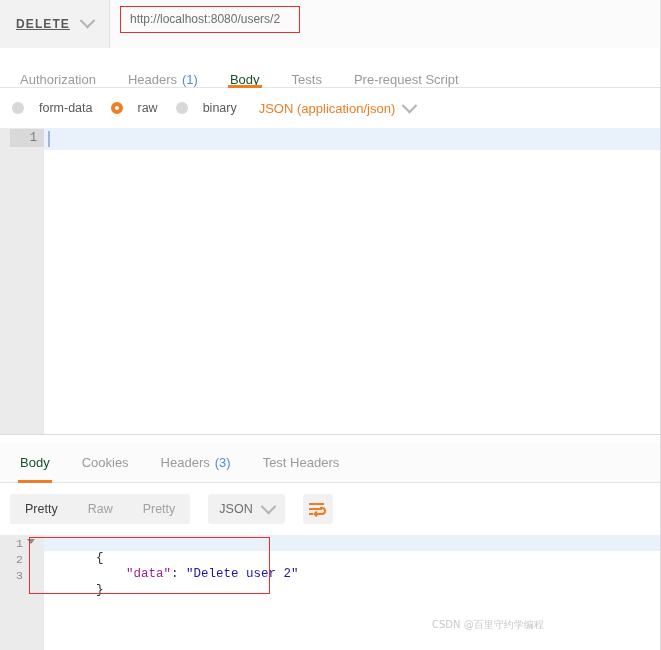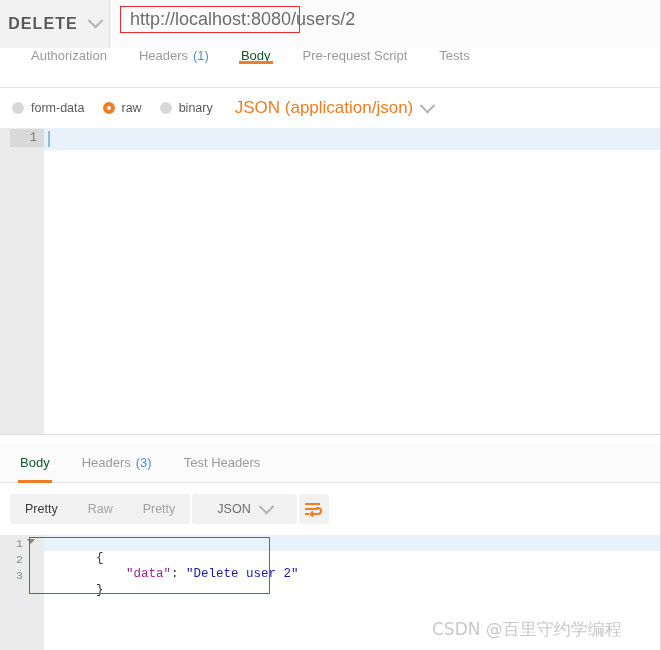--- a/index.html
+++ b/index.html
@@ -28,22 +28,22 @@
   }
   .method-select {
     width: 110px; height: 48px;
     display: flex; align-items: center; justify-content: center;
     gap: 12px;
     background: #f2f2f2;
     border-right: 1px solid #e0e0e0;
     cursor: pointer;
   }
   .method-label {
-    font-size: 16px; letter-spacing: 1.1px;
-    color: #5a5a5a; font-weight: 600;
+    font-size: 12px; letter-spacing: 1.1px;
+    color: #5a5a5a; font-weight: 600; text-decoration: underline;
   }
   .chev {
     display: inline-block; width: 11px; height: 11px;
     border-right: 2px solid #b3b3b3;
     border-bottom: 2px solid #b3b3b3;
     transform: rotate(45deg) translate(-2px,-2px);
   }
   .url-wrap {
     flex: 1; height: 48px;
     background: #fbfbfb;
@@ -53,33 +53,33 @@
   .url-box {
     position: absolute;
     left: 10px; top: 6px;
     width: 180px; height: 27px;
     border: 1.5px solid #ea2d2d;
     display: flex; align-items: center;
     padding-left: 9px;
     background: #fbfbfb;
   }
   .url-text {
-    font-size: 18px; color: #6d6d6d;
+    font-size: 12px; color: #6d6d6d;
     white-space: nowrap;
     font-family: "Liberation Sans", sans-serif;
   }
 
   
   .req-tabs {
     position: absolute; left: 0; top: 48px;
     width: 661px; height: 40px;
     background: #ffffff;
     border-bottom: 1px solid #e4e4e4;
-    display: flex; align-items: flex-start;
-    padding-left: 15px;
+    display: flex; align-items: flex-end;
+    padding-left: 4px;
   }
   .tab {
     position: relative;
     display: flex; align-items: center;
     padding: 0 16px;
     font-size: 13px; color: #9a9a9a;
     cursor: pointer; white-space: nowrap;
   }
   .tab.active { color: #14532d; }
   .tab.active::after {
@@ -103,26 +103,26 @@
   }
   .radio-dot {
     width: 12px; height: 12px; border-radius: 50%;
     background: #d8d8d8; margin-right: 7px;
     flex: none;
   }
   .radio-opt.sel .radio-dot {
     background: #ffffff;
     border: 4px solid #ef7d24;
   }
-  .radio-label { font-size: 12.5px; color: #5a5a5a; }
+  .radio-label { font-size: 12.5px; color: #5a5a5a; margin-left: 8px; }
   .json-type {
     display: flex; align-items: center; gap: 9px;
     margin-left: 4px; cursor: pointer;
   }
-  .json-type-label { font-size: 17px; color: #ef7d24; }
+  .json-type-label { font-size: 13px; color: #ef7d24; }
 
   
   .req-editor {
     position: absolute; left: 0; top: 128px;
     width: 661px; height: 307px;
     background: #ffffff;
     border-bottom: 1px solid #dcdcdc;
     overflow: hidden;
   }
   .gutter {
@@ -155,37 +155,37 @@
     display: flex; align-items: stretch;
     padding-left: 4px;
   }
 
   
   .resp-toolbar {
     position: absolute; left: 0; top: 483px;
     width: 661px; height: 52px;
     background: #ffffff;
     display: flex; align-items: center;
-    padding-left: 10px; gap: 2px;
+    padding-left: 10px; gap: 18px;
   }
   .seg-group {
     display: flex; align-items: stretch;
     height: 30px;
     background: #f1f1f1; border-radius: 3px;
     overflow: hidden;
   }
   .seg {
     display: flex; align-items: center;
     padding: 0 15px; font-size: 12.5px;
     color: #a2a2a2; cursor: pointer;
   }
   .seg.active { color: #3d3d3d; background: #f1f1f1; }
   .fmt-select {
     display: flex; align-items: center; gap: 10px;
-    height: 30px; padding: 0 25px;
+    height: 30px; padding: 0 11px;
     background: #f1f1f1; border-radius: 3px;
     font-size: 12.5px; color: #6e6e6e; cursor: pointer;
   }
   .wrap-btn {
     width: 30px; height: 30px;
     background: #f1f1f1; border-radius: 3px;
     display: flex; align-items: center; justify-content: center;
     cursor: pointer;
   }
 
@@ -234,21 +234,21 @@
     left: 29px; top: 537px;
     width: 241px; height: 57px;
     border: 1.5px solid #ea2d2d;
     pointer-events: none;
   }
 
   
   .watermark {
     position: absolute;
     left: 432px; top: 618px;
-    font-size: 17px; color: #c9c9c9;
+    font-size: 10px; color: #c9c9c9;
     font-family: "DejaVu Sans", sans-serif;
     white-space: nowrap;
     user-select: none;
   }
 </style>
 </head>
 <body>
 
 <div id="app">
 
@@ -269,24 +269,24 @@
       <span>Authorization</span>
     </div>
     <div class="tab">
       <span>Headers</span>
       <span class="count">(1)</span>
     </div>
     <div class="tab active">
       <span>Body</span>
     </div>
     <div class="tab">
+      <span>Tests</span>
+    </div>
+    <div class="tab">
       <span>Pre-request Script</span>
-    </div>
-    <div class="tab">
-      <span>Tests</span>
     </div>
   </div>
 
   <div class="bodytype-row">
     <div class="radio-opt">
       <span class="radio-dot"></span>
       <span class="radio-label">form-data</span>
     </div>
     <div class="radio-opt sel">
       <span class="radio-dot"></span>
@@ -306,20 +306,23 @@
     <div class="active-line"></div>
     <div class="gutter">
       <span class="gutter-num hl">1</span>
     </div>
     <div class="caret"></div>
   </div>
 
   <div class="resp-tabs">
     <div class="tab active">
       <span>Body</span>
+    </div>
+    <div class="tab">
+      <span>Cookies</span>
     </div>
     <div class="tab">
       <span>Headers</span>
       <span class="count">(3)</span>
     </div>
     <div class="tab">
       <span>Test Headers</span>
     </div>
   </div>
 

